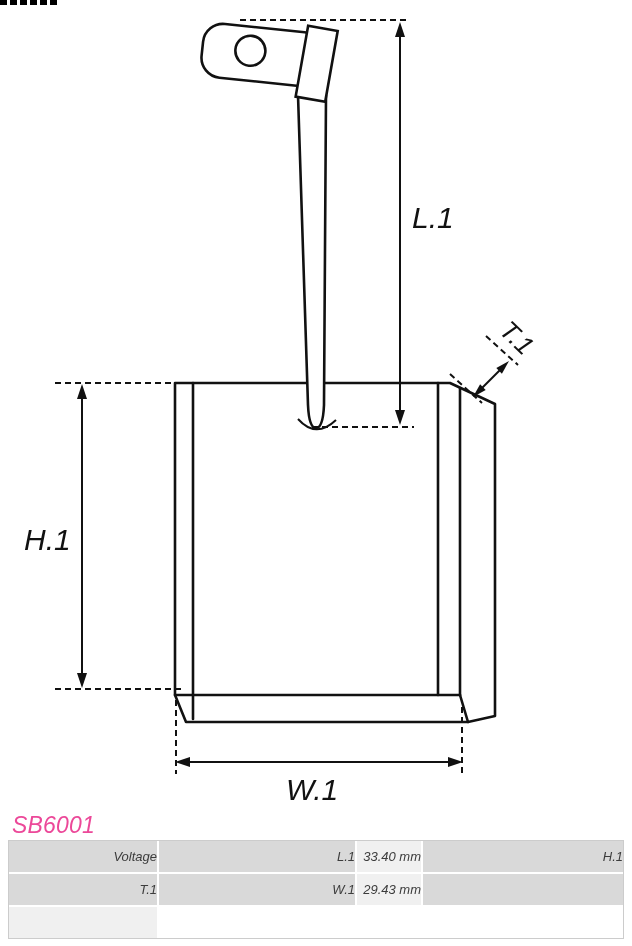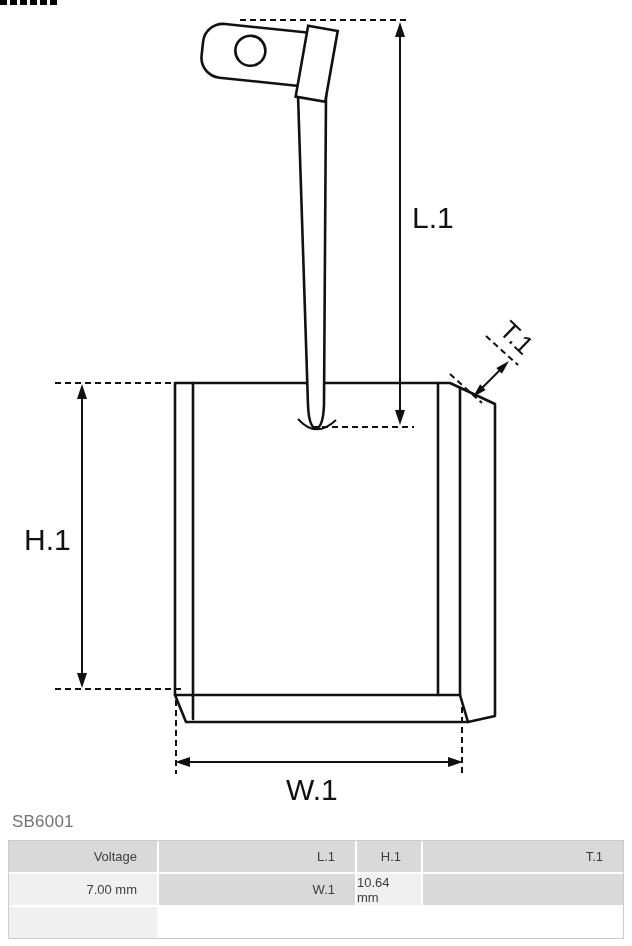--- a/index.html
+++ b/index.html
@@ -7,61 +7,62 @@
     padding: 0;
     background: #ffffff;
     font-family: "Liberation Sans", sans-serif;
   }
   .page {
     position: relative;
     width: 632px;
     height: 946px;
     background: #ffffff;
     overflow: hidden;
+    font-style: italic;
   }
   .crop-artifact {
     position: absolute;
     top: 0;
     left: 0;
     width: 58px;
     height: 5px;
     background: repeating-linear-gradient(90deg, #000 0 7px, #fff 7px 10px);
   }
   .drawing {
     position: absolute;
     top: 0;
     left: 0;
     width: 632px;
     height: 808px;
   }
   .partno {
     position: absolute;
     top: 812px;
     left: 12px;
-    font-size: 17px;
-    color: #737373;
+    font-size: 23px;
+    color: #ec4899;
     letter-spacing: 0.2px;
   }
   .spec-table {
     position: absolute;
     top: 840px;
     left: 8px;
     width: 614px;
     display: grid;
     grid-template-columns: 148px 196px 64px 1fr;
     gap: 2px;
     background: #ffffff;
     border: 1px solid #cccccc;
   }
   .cell {
     height: 31px;
     display: flex;
     align-items: center;
     justify-content: flex-end;
-    padding-right: 20px;
+    padding-right: 0;
     box-sizing: border-box;
     font-size: 13px;
     color: #3c3c3c;
   }
   .cell.label { background: #d9d9d9; }
   .cell.value { background: #f0f0f0; }
   svg text {
     font-family: "Liberation Sans", sans-serif;
     fill: #111111;
   }
@@ -136,24 +137,24 @@
       <text transform="translate(498,332) rotate(44)" font-size="26">T.1</text>
     </svg>
   </div>
 
   <div class="partno">SB6001</div>
 
   <div class="spec-table">
 
     <div class="cell label">Voltage</div>
     <div class="cell label">L.1</div>
+    <div class="cell value">33.40 mm</div>
 
     <div class="cell label">H.1</div>
     <div class="cell label">T.1</div>
-    <div class="cell value">7.00 mm</div>
 
     <div class="cell label">W.1</div>
-    <div class="cell value">10.64 mm</div>
+    <div class="cell value">29.43 mm</div>
     <div class="cell label"></div>
     <div class="cell value"></div>
   </div>
 
 </div>
 
 </body></html>

